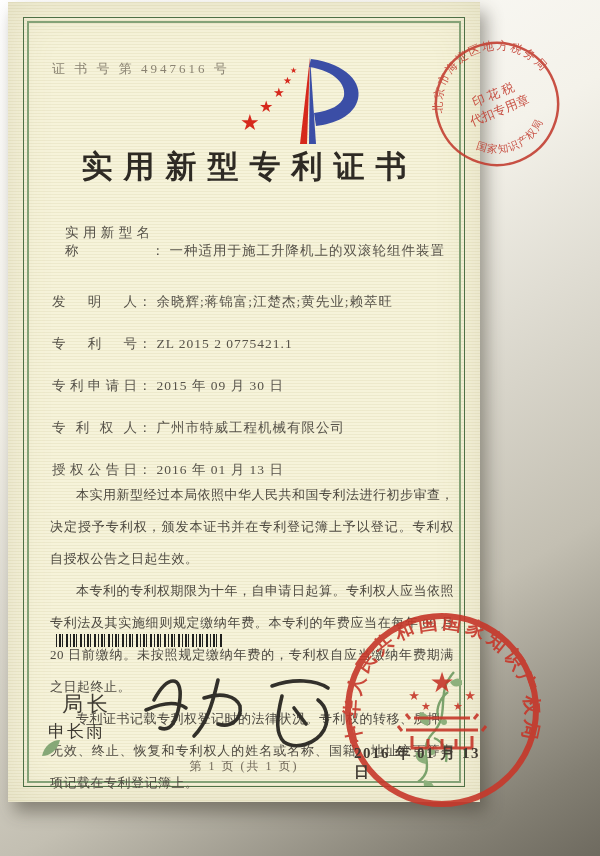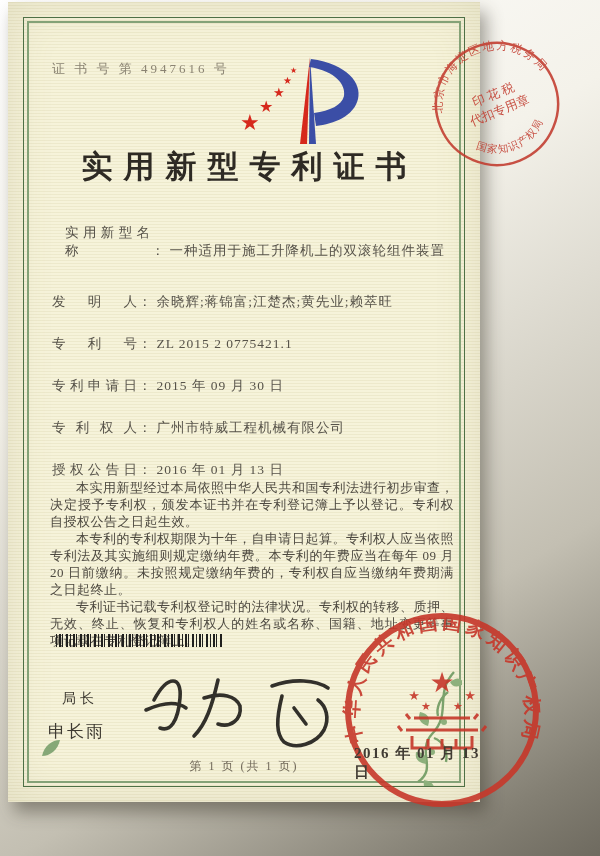--- a/index.html
+++ b/index.html
@@ -35,32 +35,32 @@
     text-align:center; font-size:31px; font-weight:bold; color:#2e2a24;
     letter-spacing:11px; text-indent:11px;
   }
   .fields{ position:absolute; left:44px; top:222px; right:30px; }
   .field{ font-size:13.5px; color:#57534a; margin-bottom:24px; letter-spacing:1px; }
   .field.first{ margin-bottom:33px;margin-left:13px; }
   .flabel{ display:inline-block; width:86px; text-align:justify; text-align-last:justify; vertical-align:bottom; }
   .fcolon{ margin-right:4px; }
   .paras{ position:absolute; left:42px; top:477px; right:26px; }
   .paras p{
-    font-size:13px; color:#4d4940; line-height:17px;
+    font-size:13px; color:#4d4940; line-height:32px;
     text-align:justify; text-indent:2em; letter-spacing:.5px;
   }
   .barcode{
     position:absolute; left:48px; top:632px; width:168px; height:13px;
     background:repeating-linear-gradient(90deg,
       #20201e 0 1px, transparent 1px 3px,
       #20201e 3px 5px, transparent 5px 6px,
       #20201e 6px 7px, transparent 7px 10px,
       #20201e 10px 12px, transparent 12px 14px);
   }
-  .director-title{ position:absolute; left:54px; top:688px; font-size:14px; color:#3e3a32; letter-spacing:4px; }
+  .director-title{ position:absolute; left:54px; top:688px; font-size:21px; color:#3e3a32; letter-spacing:4px; }
   .director-name{ position:absolute; left:40px; top:718px; font-size:17px; color:#3e3a32; letter-spacing:2px; }
   .signature{ position:absolute; left:126px; top:664px; width:210px; height:96px; z-index:3; }
   .seal{ position:absolute; left:332px; top:606px; width:204px; height:204px; z-index:4; }
   .seal-date{
     position:absolute; left:346px; top:742px; z-index:5;
     font-size:15px; font-weight:bold; color:#413c34; letter-spacing:1.5px;
   }
   .corner-flourish{ position:absolute; right:18px; bottom:16px; width:64px; height:118px; z-index:2; }
   .leaf-small{ position:absolute; left:30px; top:732px; width:26px; height:26px; }
   .footer{

